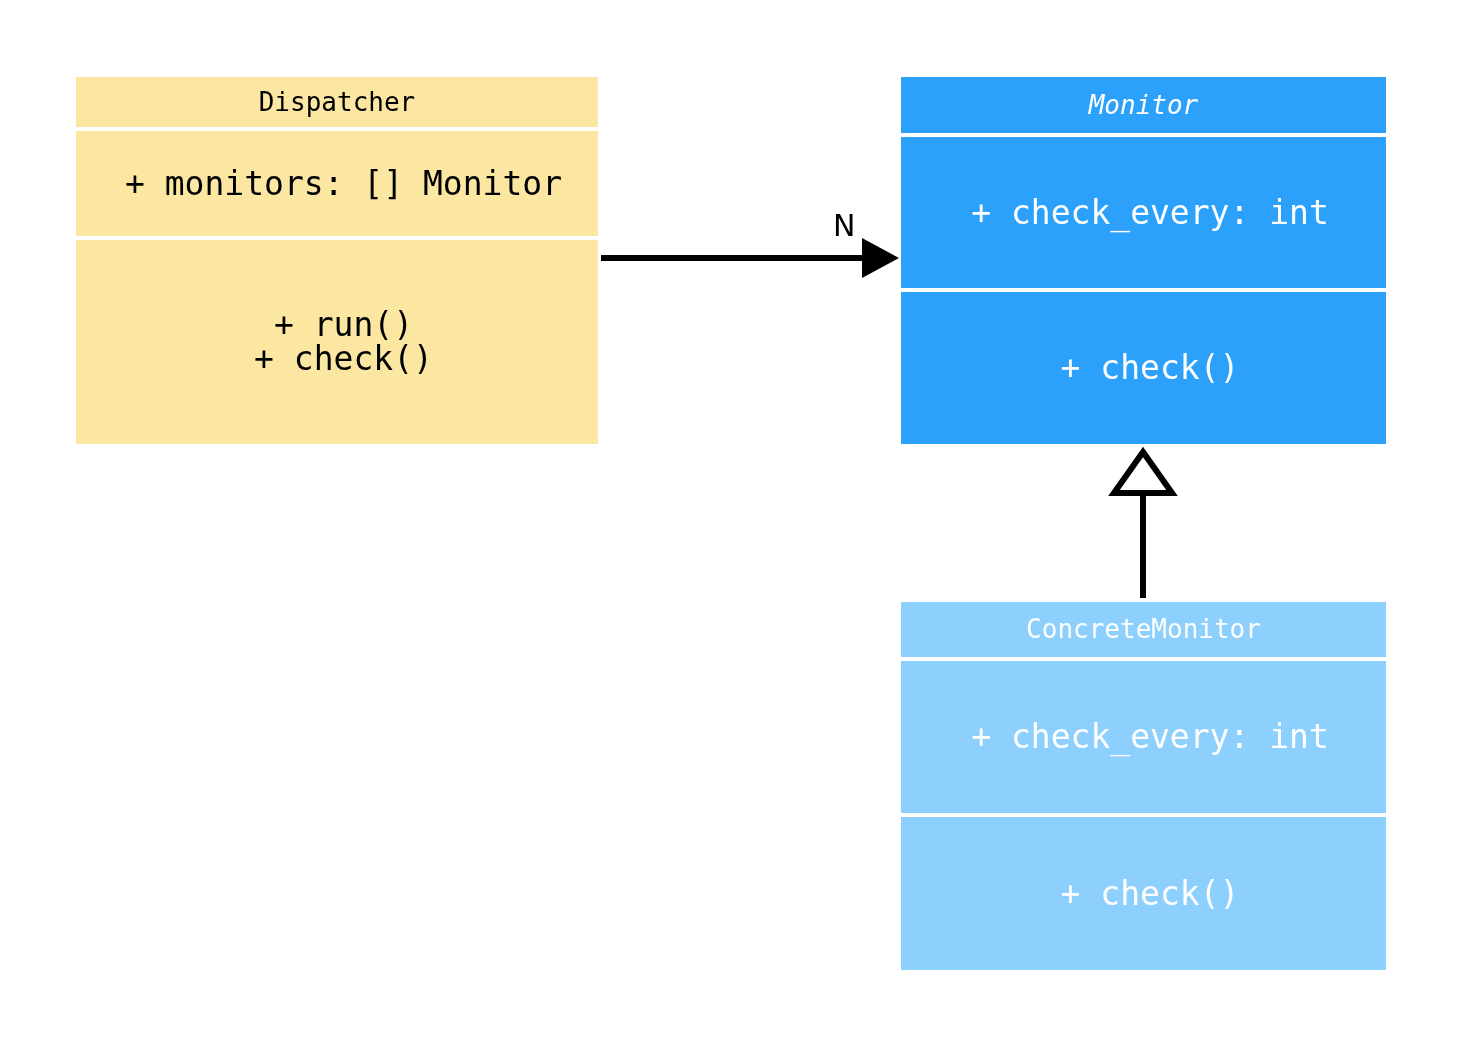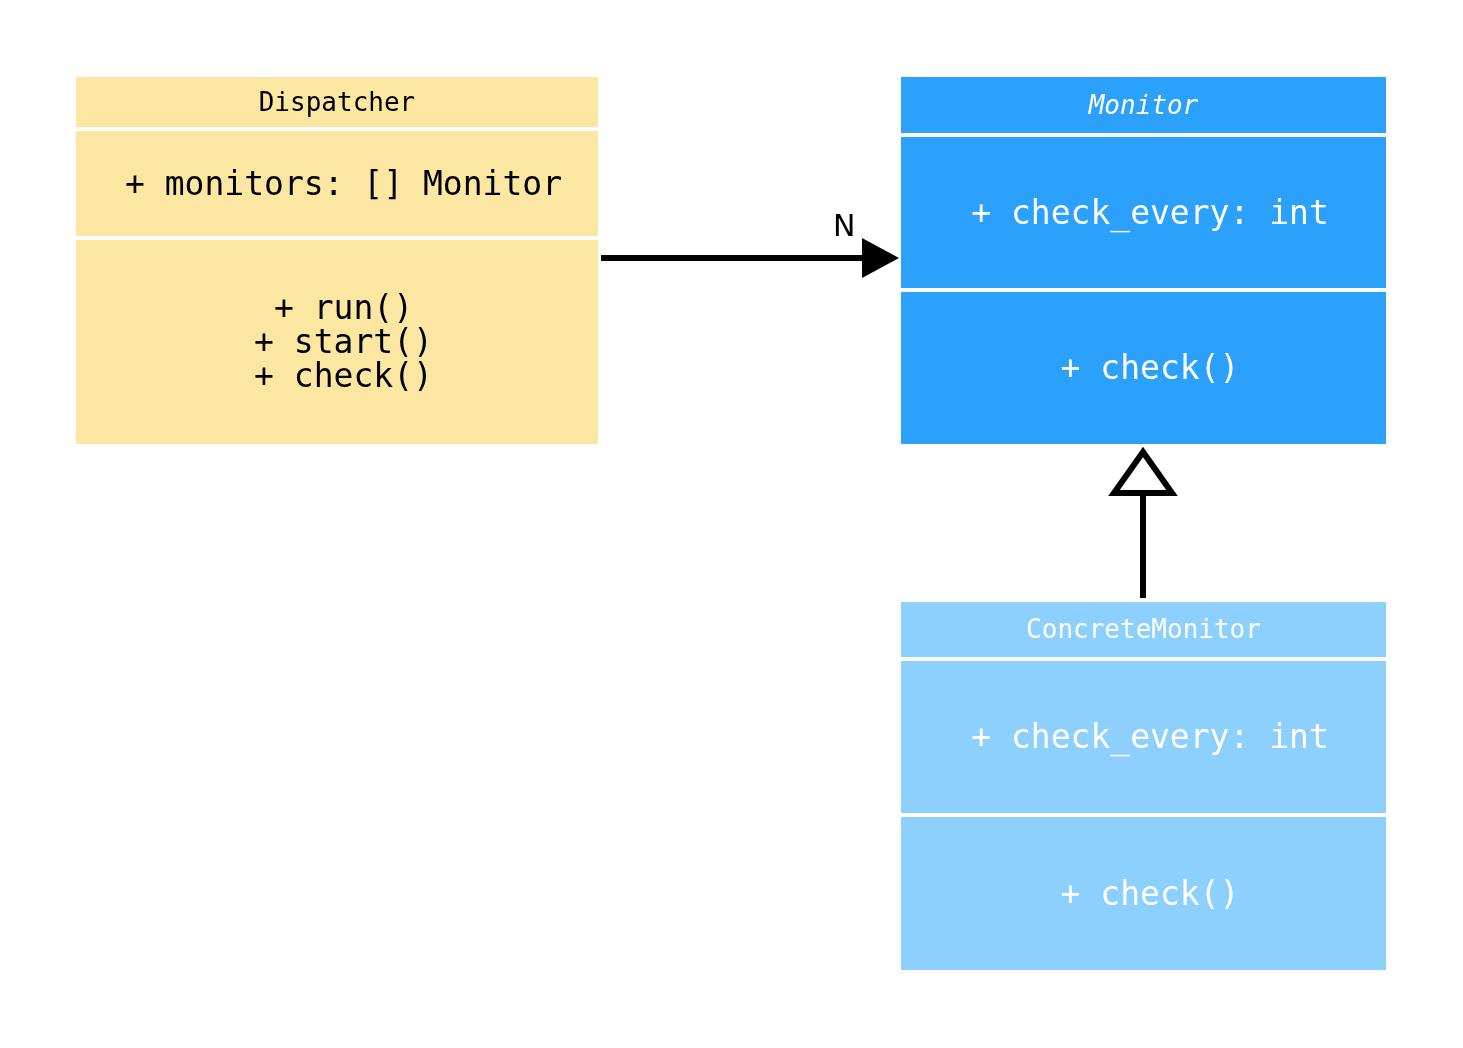--- a/index.html
+++ b/index.html
@@ -93,21 +93,20 @@
 
 <div id="canvas">
 
   <div class="uml-class theme-yellow" id="box-dispatcher" style="left:76px; top:77px; width:522px; height:367px;">
     <div class="compartment class-title" style="height:56px;">Dispatcher</div>
     <div class="compartment members" style="height:117px;">
       <span class="member-line">+ monitors: [] Monitor</span>
     </div>
     <div class="compartment members" style="height:228px;">
       <span class="member-line">+ run()</span>
-      <span class="member-line">+ start()</span>
       <span class="member-line">+ check()</span>
     </div>
   </div>
 
   <div class="uml-class theme-blue" id="box-monitor" style="left:901px; top:77px; width:485px; height:367px;">
     <div class="compartment class-title" style="height:56px;">Monitor</div>
     <div class="compartment members" style="height:151px;">
       <span class="member-line">+ check_every: int</span>
     </div>
     <div class="compartment members" style="height:152px;">

